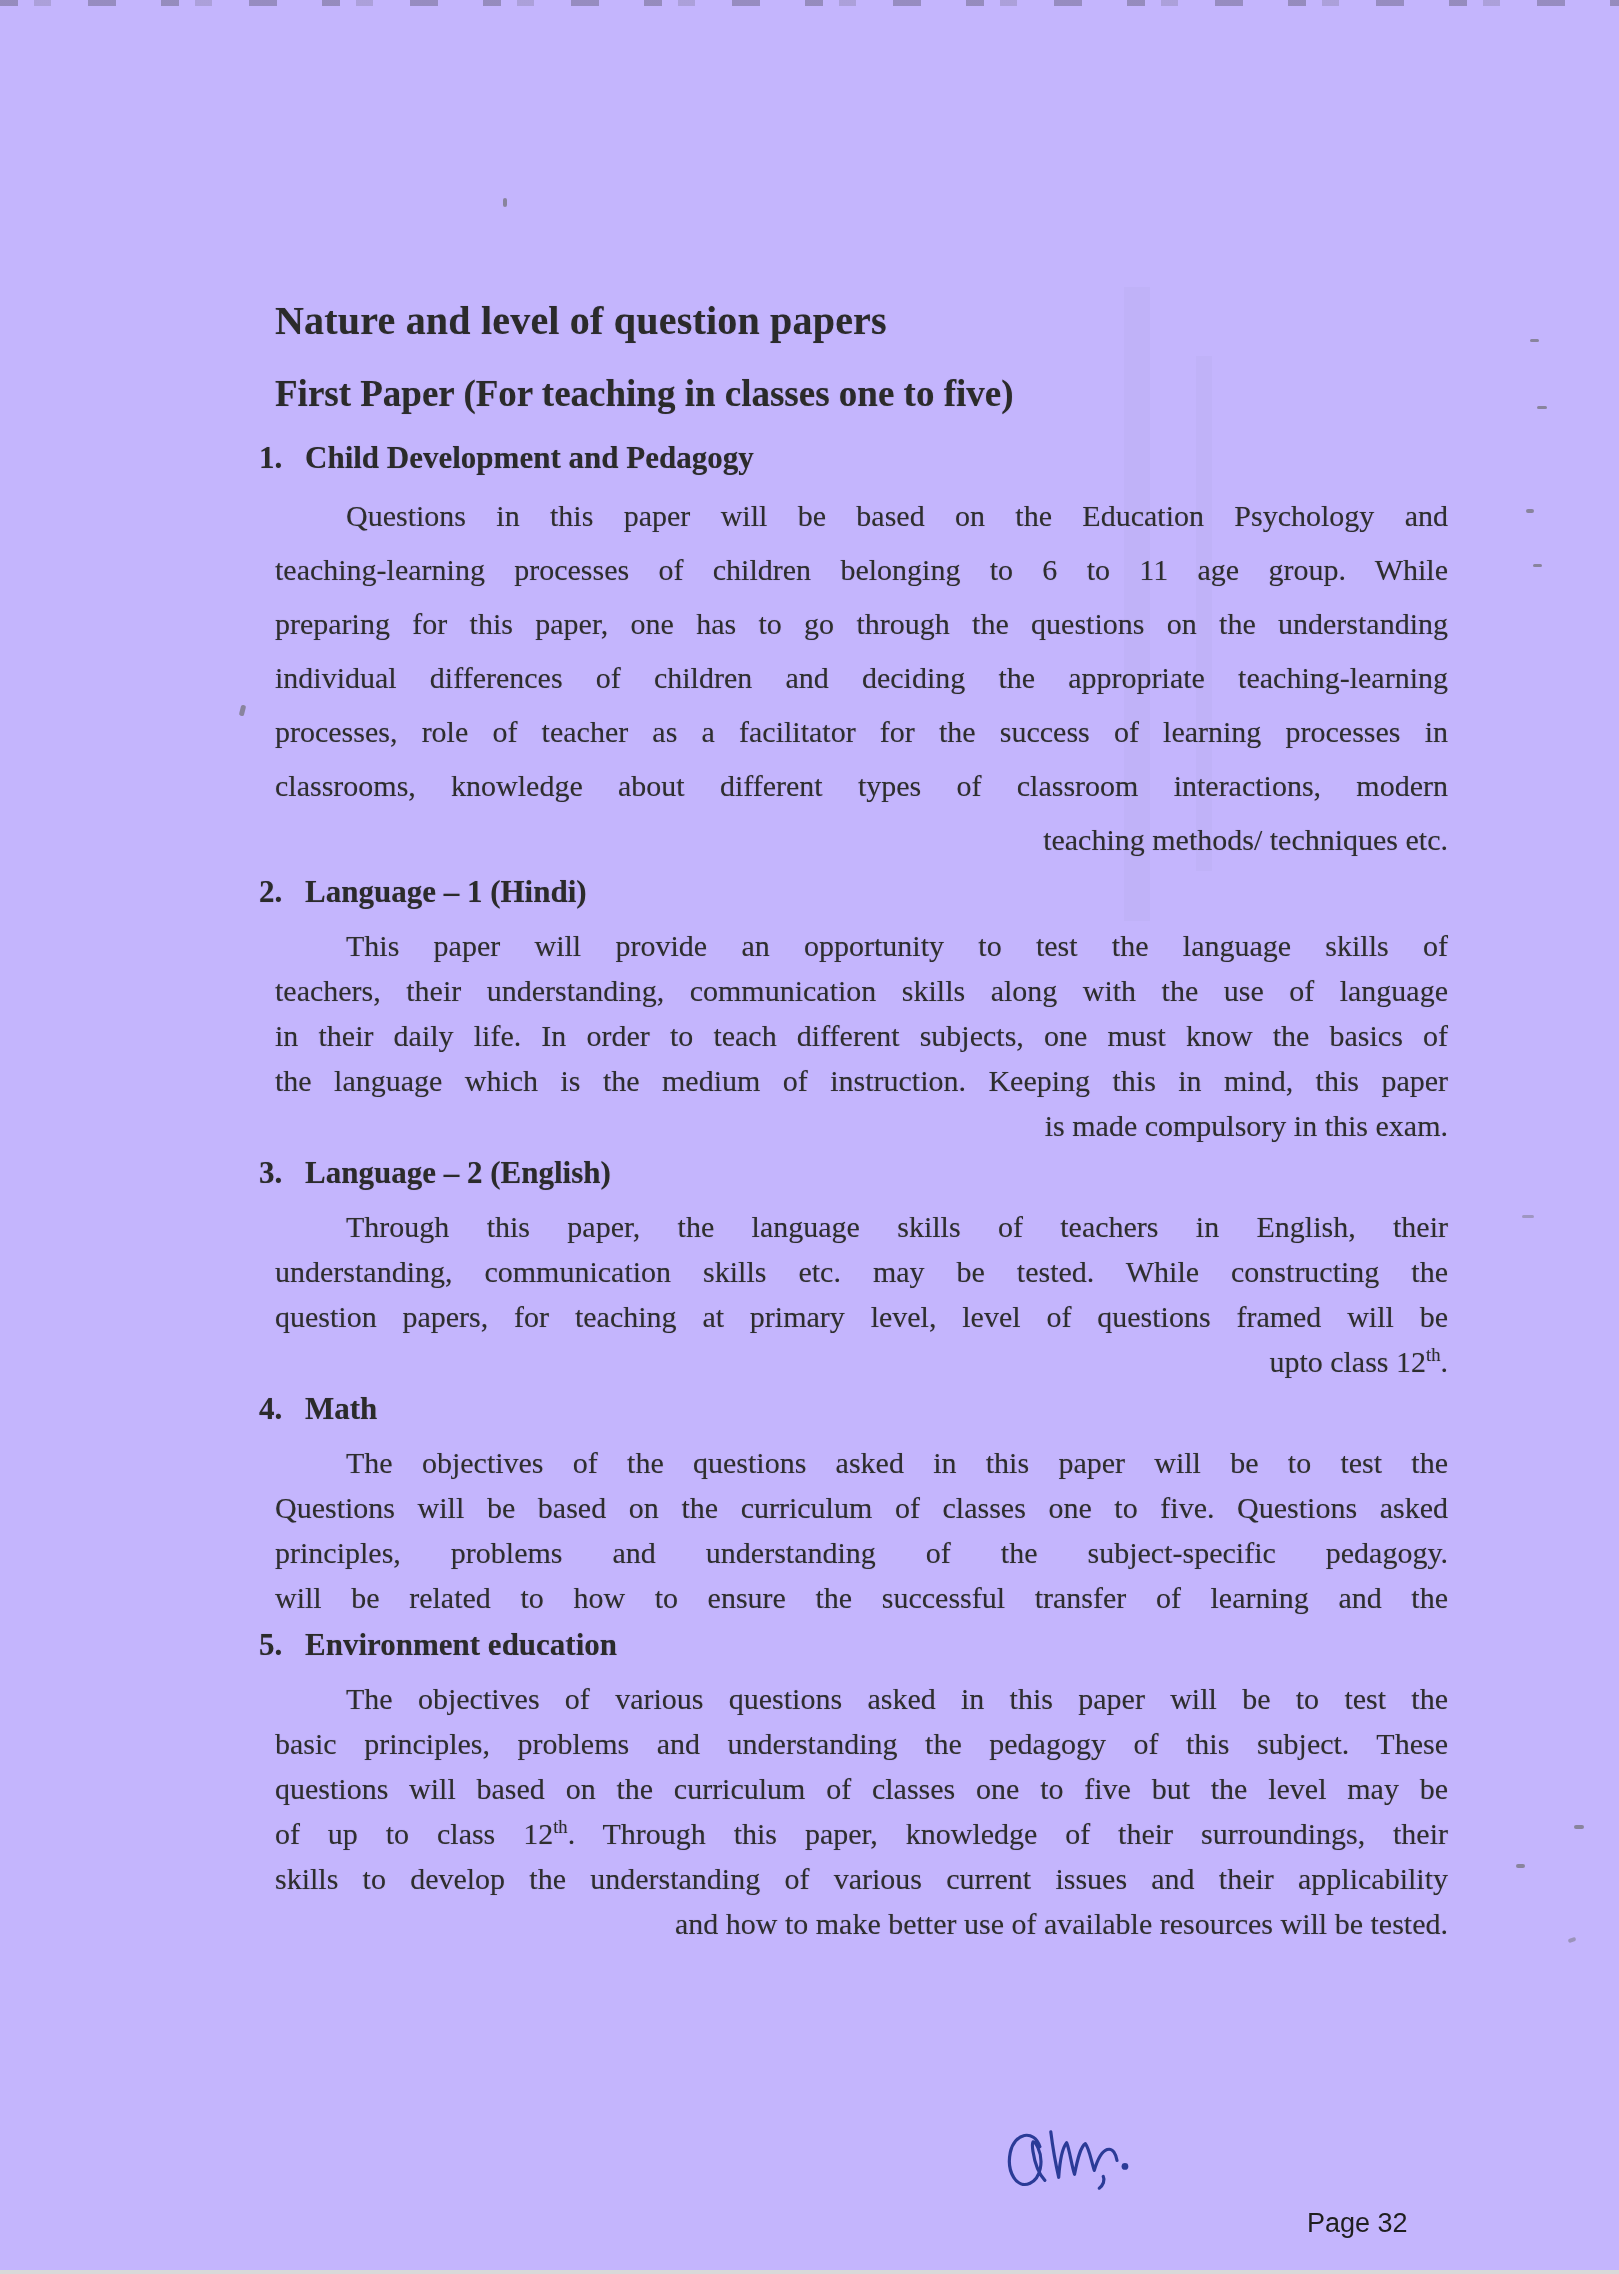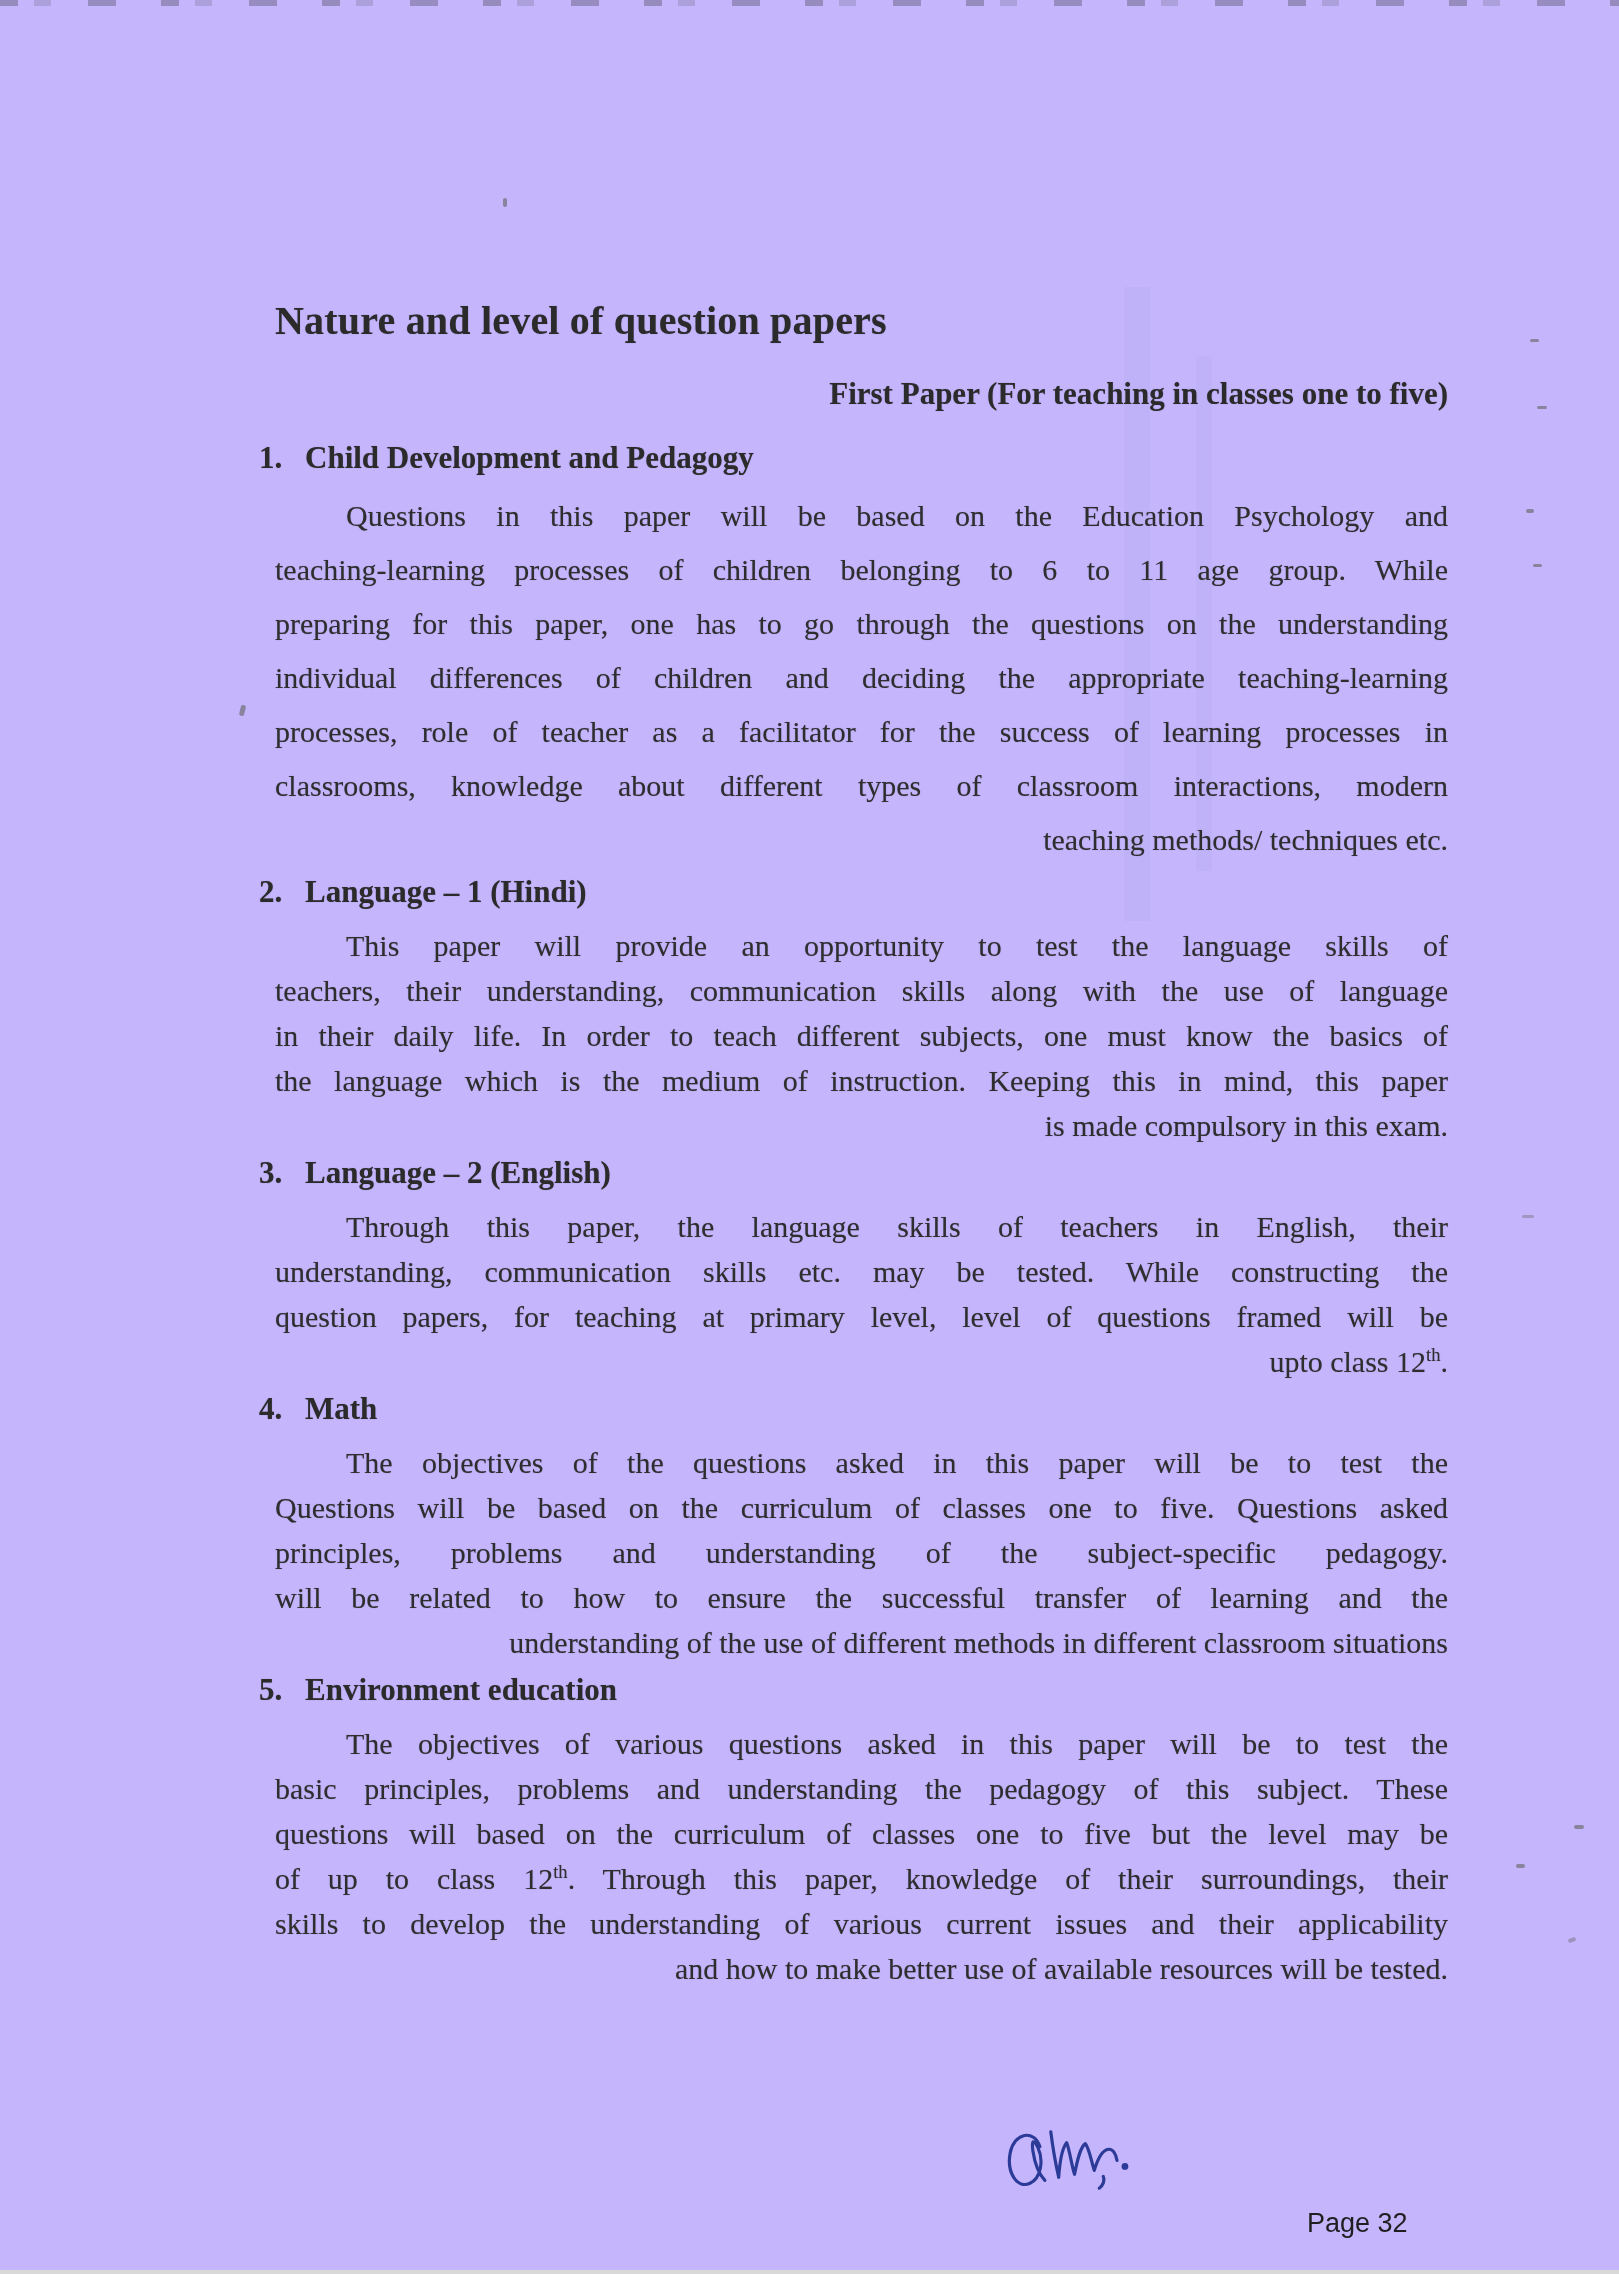--- a/index.html
+++ b/index.html
@@ -26,22 +26,22 @@
 
   .content{
     position:absolute;left:275px;top:297px;width:1173px;
     text-shadow:0 0 1px rgba(40,40,40,.35);
   }
   .doc-title{
     font-size:40px;font-weight:bold;line-height:48px;
     margin:0 0 28px 0;color:#2b2b2b;letter-spacing:0.2px;
   }
   .doc-subtitle{
-    font-size:31px;font-weight:bold;line-height:42px;
-    margin:0 0 22px 0;color:#2b2b2b;text-align:right;
+    font-size:37px;font-weight:bold;line-height:42px;
+    margin:0 0 22px 0;color:#2b2b2b;
   }
   .sec-heading{
     display:flex;font-size:31px;font-weight:bold;line-height:42px;
     color:#2b2b2b;margin:4px 0 10px 0;
   }
   .sec-heading .num{flex:none;width:46px;margin-left:-16px;}
   .pline{
     font-size:30px;line-height:45px;
   }
   .pline.wide{line-height:54px;}
@@ -107,21 +107,20 @@
         </div>
         <div class="sec">
           <div class="sec-heading">
             <span class="num">4.</span>
             <span class="htxt">Math</span>
           </div>
           <div class="pline just first">The objectives of the questions asked in this paper will be to test the</div>
           <div class="pline just">Questions will be based on the curriculum of classes one to five. Questions asked</div>
           <div class="pline just">principles, problems and understanding of the subject-specific pedagogy.</div>
           <div class="pline just">will be related to how to ensure the successful transfer of learning and the</div>
-          <div class="pline last">understanding of the use of different methods in different classroom situations</div>
         </div>
         <div class="sec">
           <div class="sec-heading">
             <span class="num">5.</span>
             <span class="htxt">Environment education</span>
           </div>
           <div class="pline just first">The objectives of various questions asked in this paper will be to test the</div>
           <div class="pline just">basic principles, problems and understanding the pedagogy of this subject. These</div>
           <div class="pline just">questions will based on the curriculum of classes one to five but the level may be</div>
           <div class="pline just">of up to class 12<sup>th</sup>. Through this paper, knowledge of their surroundings, their</div>

